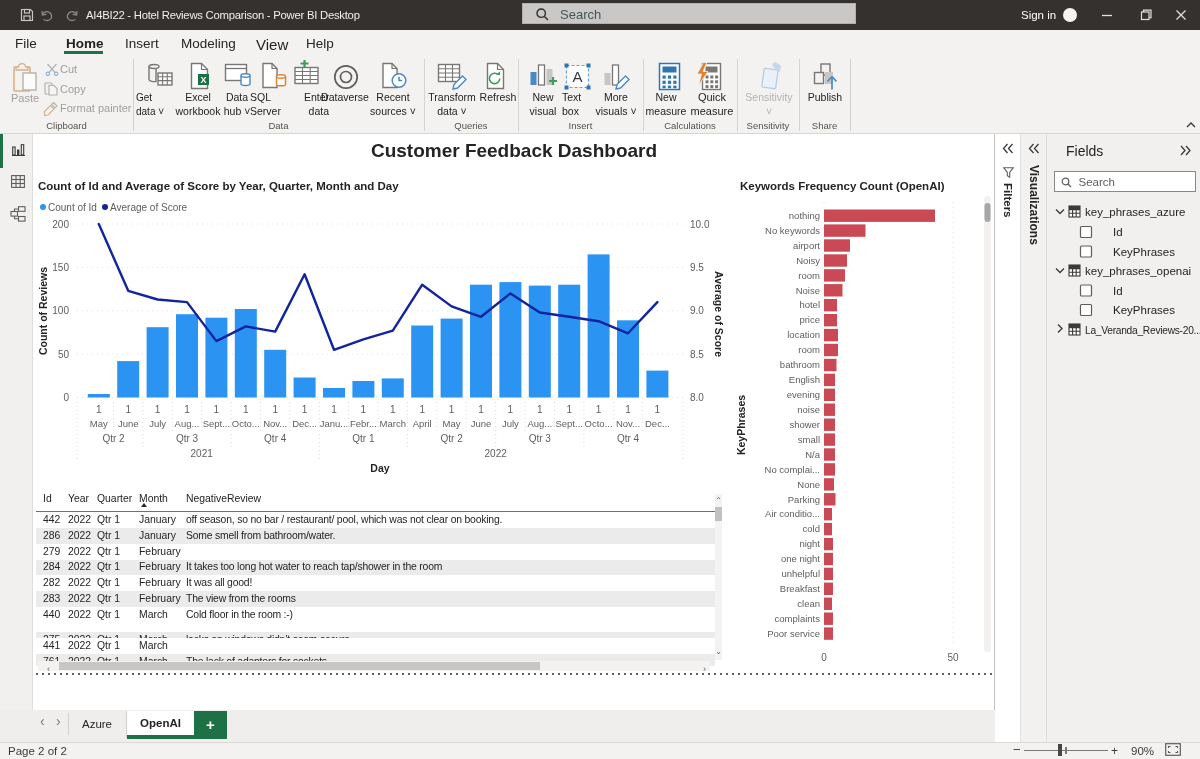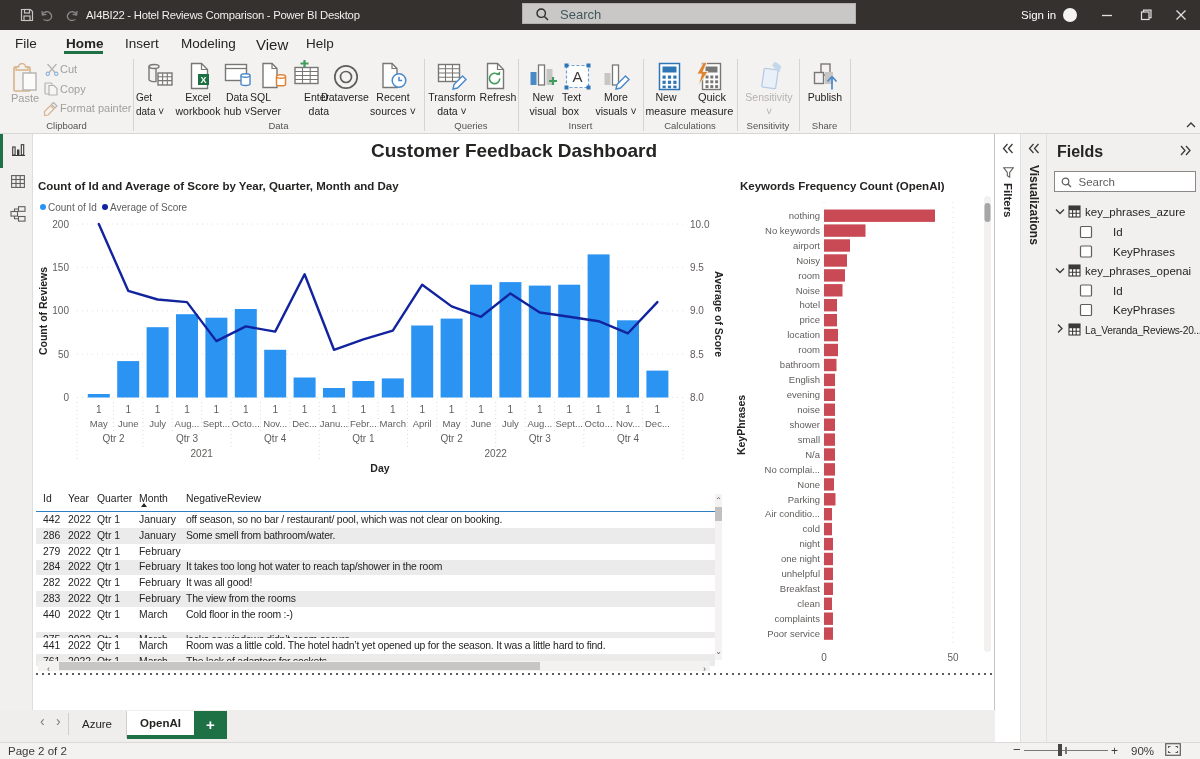--- a/index.html
+++ b/index.html
@@ -504,21 +504,20 @@
 <span style="position:absolute;left:32px;top:1.8px;white-space:nowrap">2022</span>
 <span style="position:absolute;left:61px;top:1.8px;white-space:nowrap">Qtr 1</span>
 <span style="position:absolute;left:103px;top:1.8px;white-space:nowrap">March</span>
 <span style="position:absolute;left:150px;top:1.8px;white-space:nowrap;letter-spacing:-0.2px">locks on windows didn’t seem secure</span>
 </div>
 <div style="position:absolute;top:150.4px;left:0;width:679px;height:15.75px;background:#ffffff">
 <span style="position:absolute;left:7px;top:1.8px;white-space:nowrap">441</span>
 <span style="position:absolute;left:32px;top:1.8px;white-space:nowrap">2022</span>
 <span style="position:absolute;left:61px;top:1.8px;white-space:nowrap">Qtr 1</span>
 <span style="position:absolute;left:103px;top:1.8px;white-space:nowrap">March</span>
-<span style="position:absolute;left:150px;top:1.8px;white-space:nowrap;letter-spacing:-0.2px">Room was a little cold. The hotel hadn’t yet opened up for the season. It was a little hard to find.</span>
 </div>
 <div style="position:absolute;top:166.2px;left:0;width:679px;height:15.75px;background:#ebebeb">
 <span style="position:absolute;left:7px;top:1.8px;white-space:nowrap">761</span>
 <span style="position:absolute;left:32px;top:1.8px;white-space:nowrap">2022</span>
 <span style="position:absolute;left:61px;top:1.8px;white-space:nowrap">Qtr 1</span>
 <span style="position:absolute;left:103px;top:1.8px;white-space:nowrap">March</span>
 <span style="position:absolute;left:150px;top:1.8px;white-space:nowrap;letter-spacing:-0.2px">The lack of adapters for sockets</span>
 </div>
 </div>
 <div style="position:absolute;left:715px;top:494px;width:7px;height:166px;background:#f4f3f2"></div>
@@ -545,21 +544,21 @@
 </div>
 
 <div class="abs" style="left:1021px;top:134px;width:26px;height:608px;background:#f2f1f0;border-right:1px solid #e1dfdd">
  <svg class="abs" style="left:7px;top:9px" width="12" height="11" viewBox="0 0 12 11">
       <path d="M5.5 1 L1.5 5.5 L5.5 10 M10.5 1 L6.5 5.5 L10.5 10" fill="none" stroke="#3b3a39" stroke-width="1.3"></path>
     </svg>
  <div class="abs" style="left:2px;top:31px;width:22px;height:110px;writing-mode:vertical-rl;font-size:12px;font-weight:600;color:#252423;line-height:22px">Visualizations</div>
 </div>
 
 <div class="abs" style="left:1047px;top:134px;width:153px;height:608px;background:#f1f0ef">
- <div class="abs" style="left:10px;top:9px;font-size:16px;font-weight:700;color:#252423">Fields</div>
+ <div class="abs" style="left:19px;top:9px;font-size:14px;font-weight:400;color:#252423">Fields</div>
  <svg class="abs" style="left:133px;top:11px" width="12" height="11" viewBox="0 0 12 11">
       <path d="M1 1 L5 5.5 L1 10 M6 1 L10 5.5 L6 10" fill="none" stroke="#3b3a39" stroke-width="1.3"></path>
     </svg>
  <div class="abs" style="left:6.5px;top:37px;width:142px;height:21px;background:#fff;border:1px solid #8a8886">
    <svg class="abs" style="left:6px;top:5px" width="11" height="11" viewBox="0 0 11 11">
      <circle cx="4.5" cy="4.5" r="3.3" fill="none" stroke="#605e5c" stroke-width="1.2"></circle>
      <line x1="7" y1="7" x2="10" y2="10" stroke="#605e5c" stroke-width="1.2"></line>
    </svg>
    <div class="abs" style="left:24px;top:3.5px;font-size:11.5px;color:#605e5c">Search</div>
  </div>

